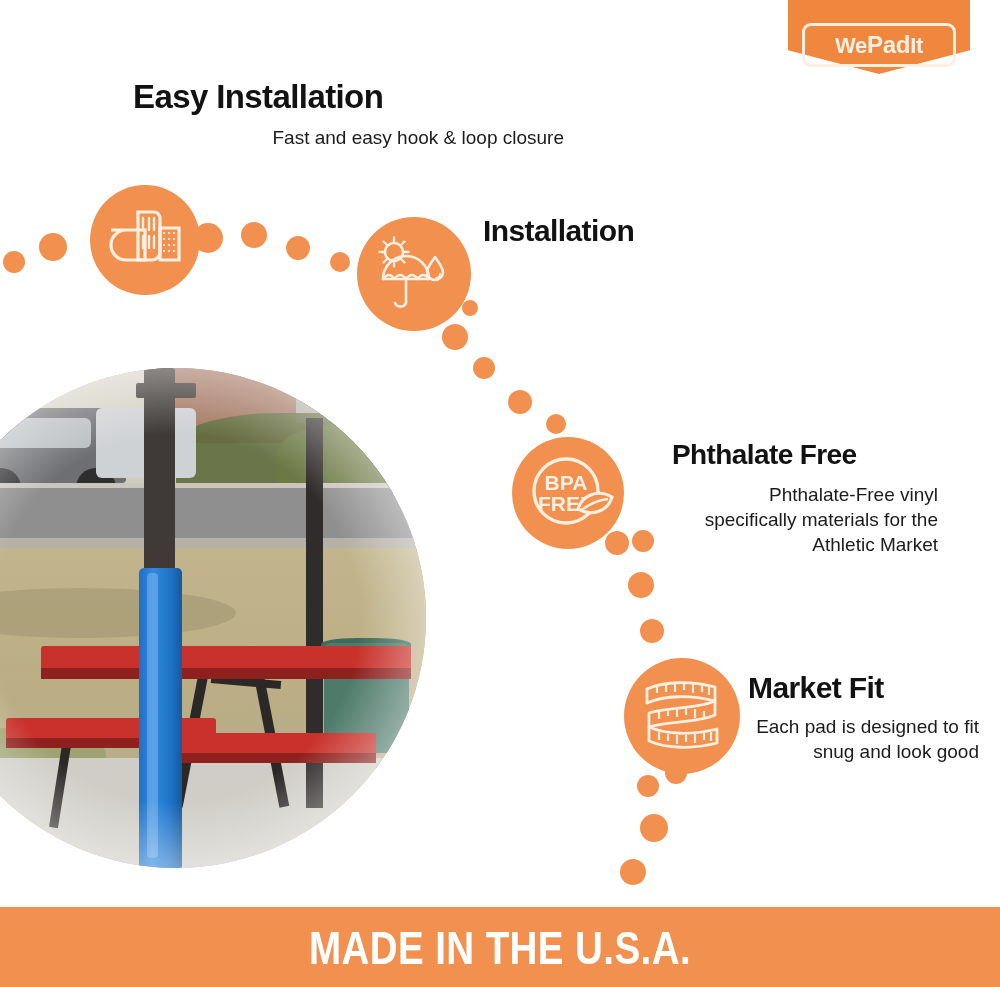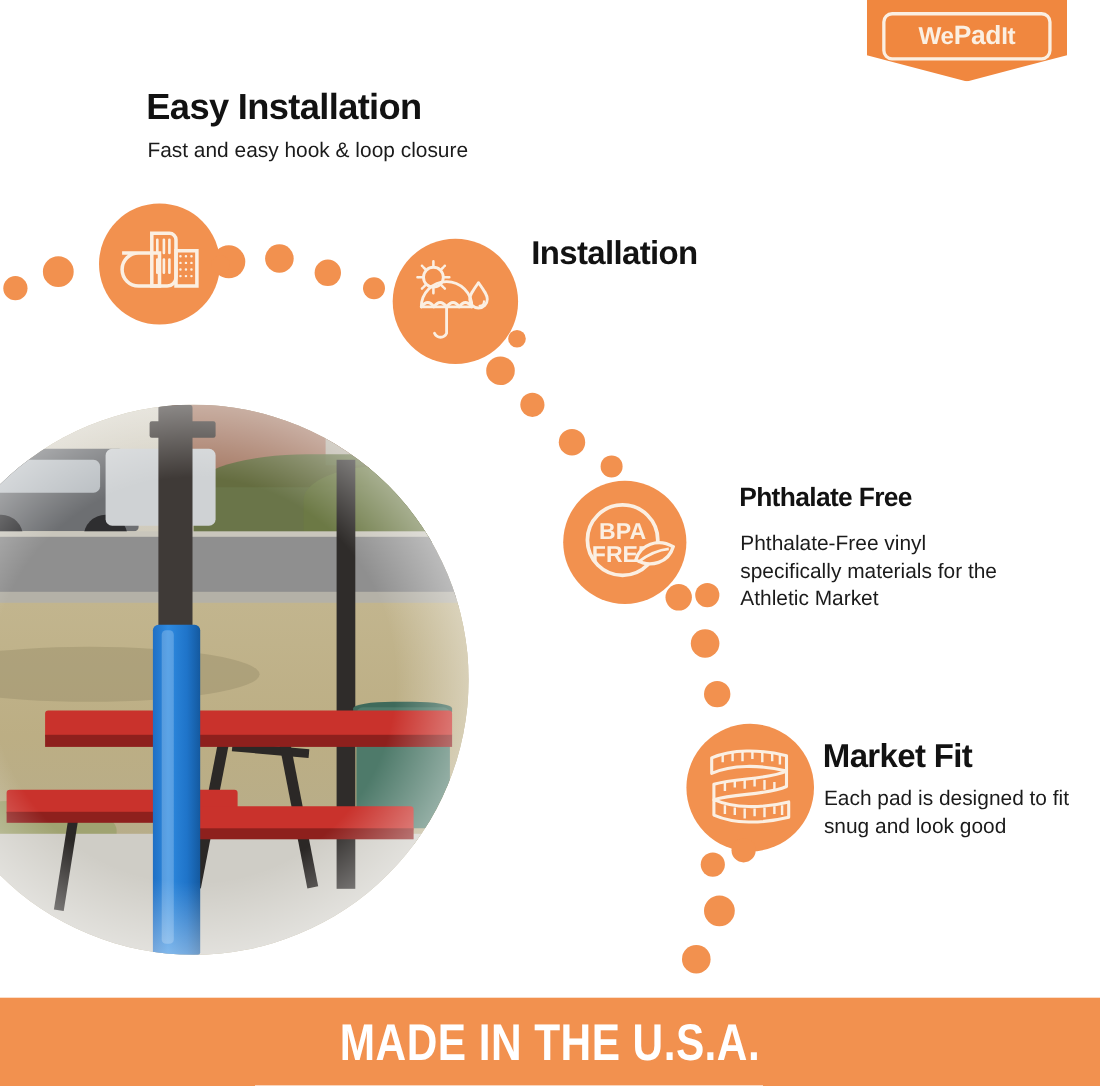--- a/index.html
+++ b/index.html
@@ -27,21 +27,21 @@
   .logo-banner {
     position: absolute;
     inset: 0;
     background: #F0873F;
     -webkit-clip-path: polygon(0 0, 100% 0, 100% 68%, 50% 100%, 0 68%);
     clip-path: polygon(0 0, 100% 0, 100% 68%, 50% 100%, 0 68%);
   }
   .logo-inner {
     position: absolute;
     left: 14px;
-    top: 11px;
+    top: 23px;
     right: 14px;
     height: 38px;
     border: 3px solid #FBEFE2;
     border-radius: 9px;
     display: flex;
     align-items: center;
     justify-content: center;
   }
   .logo-text {
     font-size: 22px;
@@ -61,29 +61,30 @@
     color: #121212;
     letter-spacing: -0.6px;
     line-height: 1.05;
     white-space: nowrap;
   }
   .feature-desc {
     position: absolute;
     color: #1b1b1b;
     font-weight: 400;
     line-height: 1.32;
+    text-align: right;
   }
 
   #title-easy      { left: 133px; top: 80px;  font-size: 33px; }
   #desc-easy       { left: 134px; top: 125px; font-size: 19px; width: 430px; }
 
   #title-weather   { left: 483px; top: 215px; font-size: 30px; }
   #desc-weather    { left: 483px; top: 257px; font-size: 19px; width: 430px; }
 
-  #title-phthalate { left: 672px; top: 440px; font-size: 24px; }
+  #title-phthalate { left: 672px; top: 440px; font-size: 28px; }
   #desc-phthalate  { left: 673px; top: 482px; font-size: 19px; width: 265px; }
 
   #title-fit       { left: 748px; top: 672px; font-size: 30px; }
   #desc-fit        { left: 749px; top: 714px; font-size: 19px; width: 230px; }
 
   
   .icon-bubble {
     position: absolute;
     border-radius: 50%;
     background: #F2914F;

